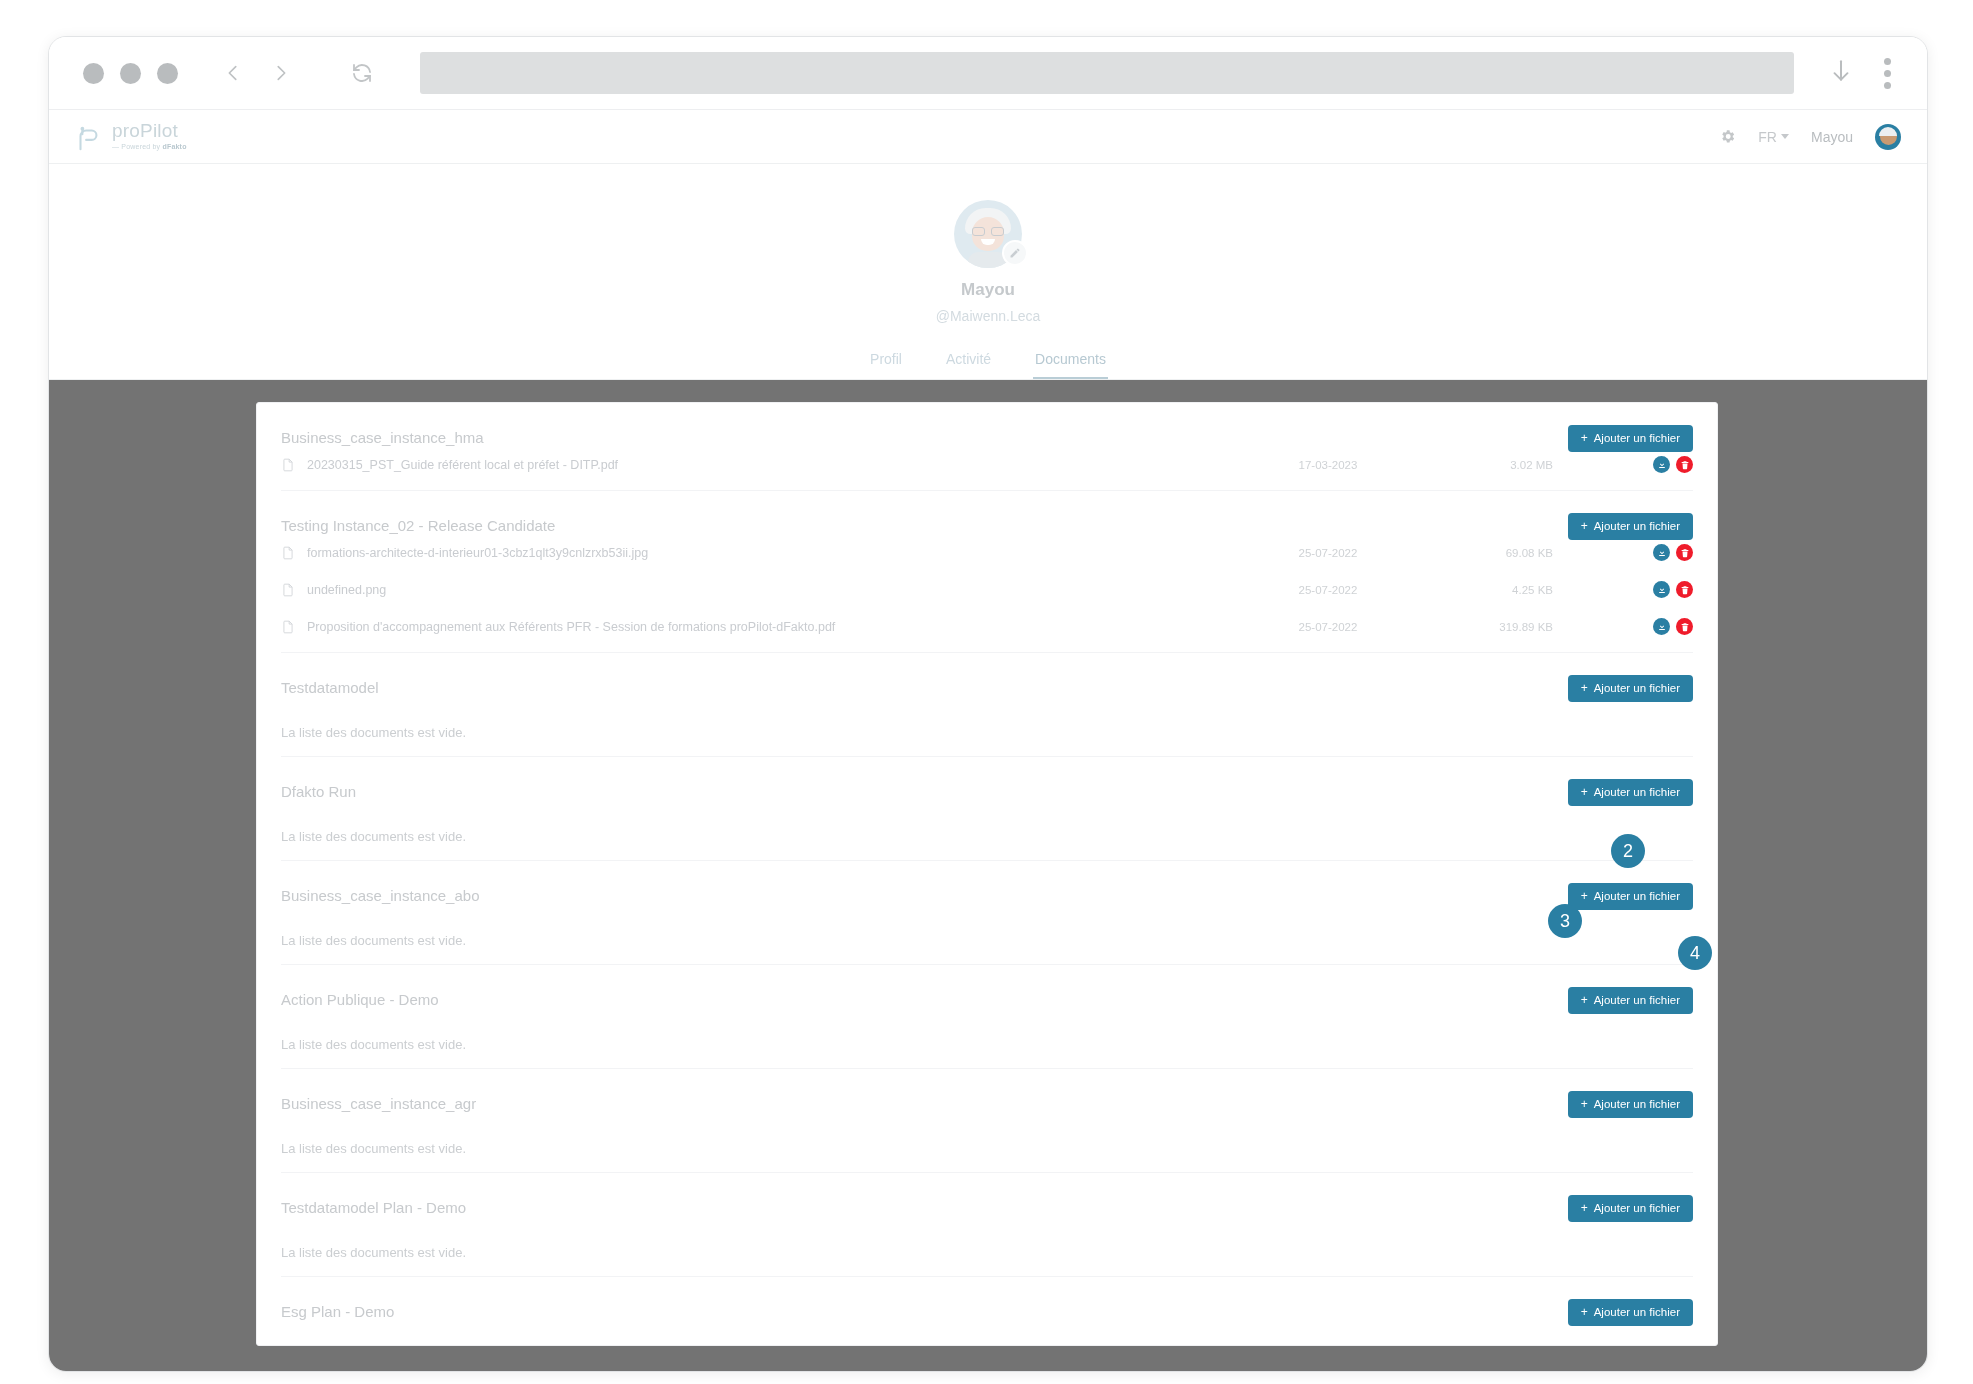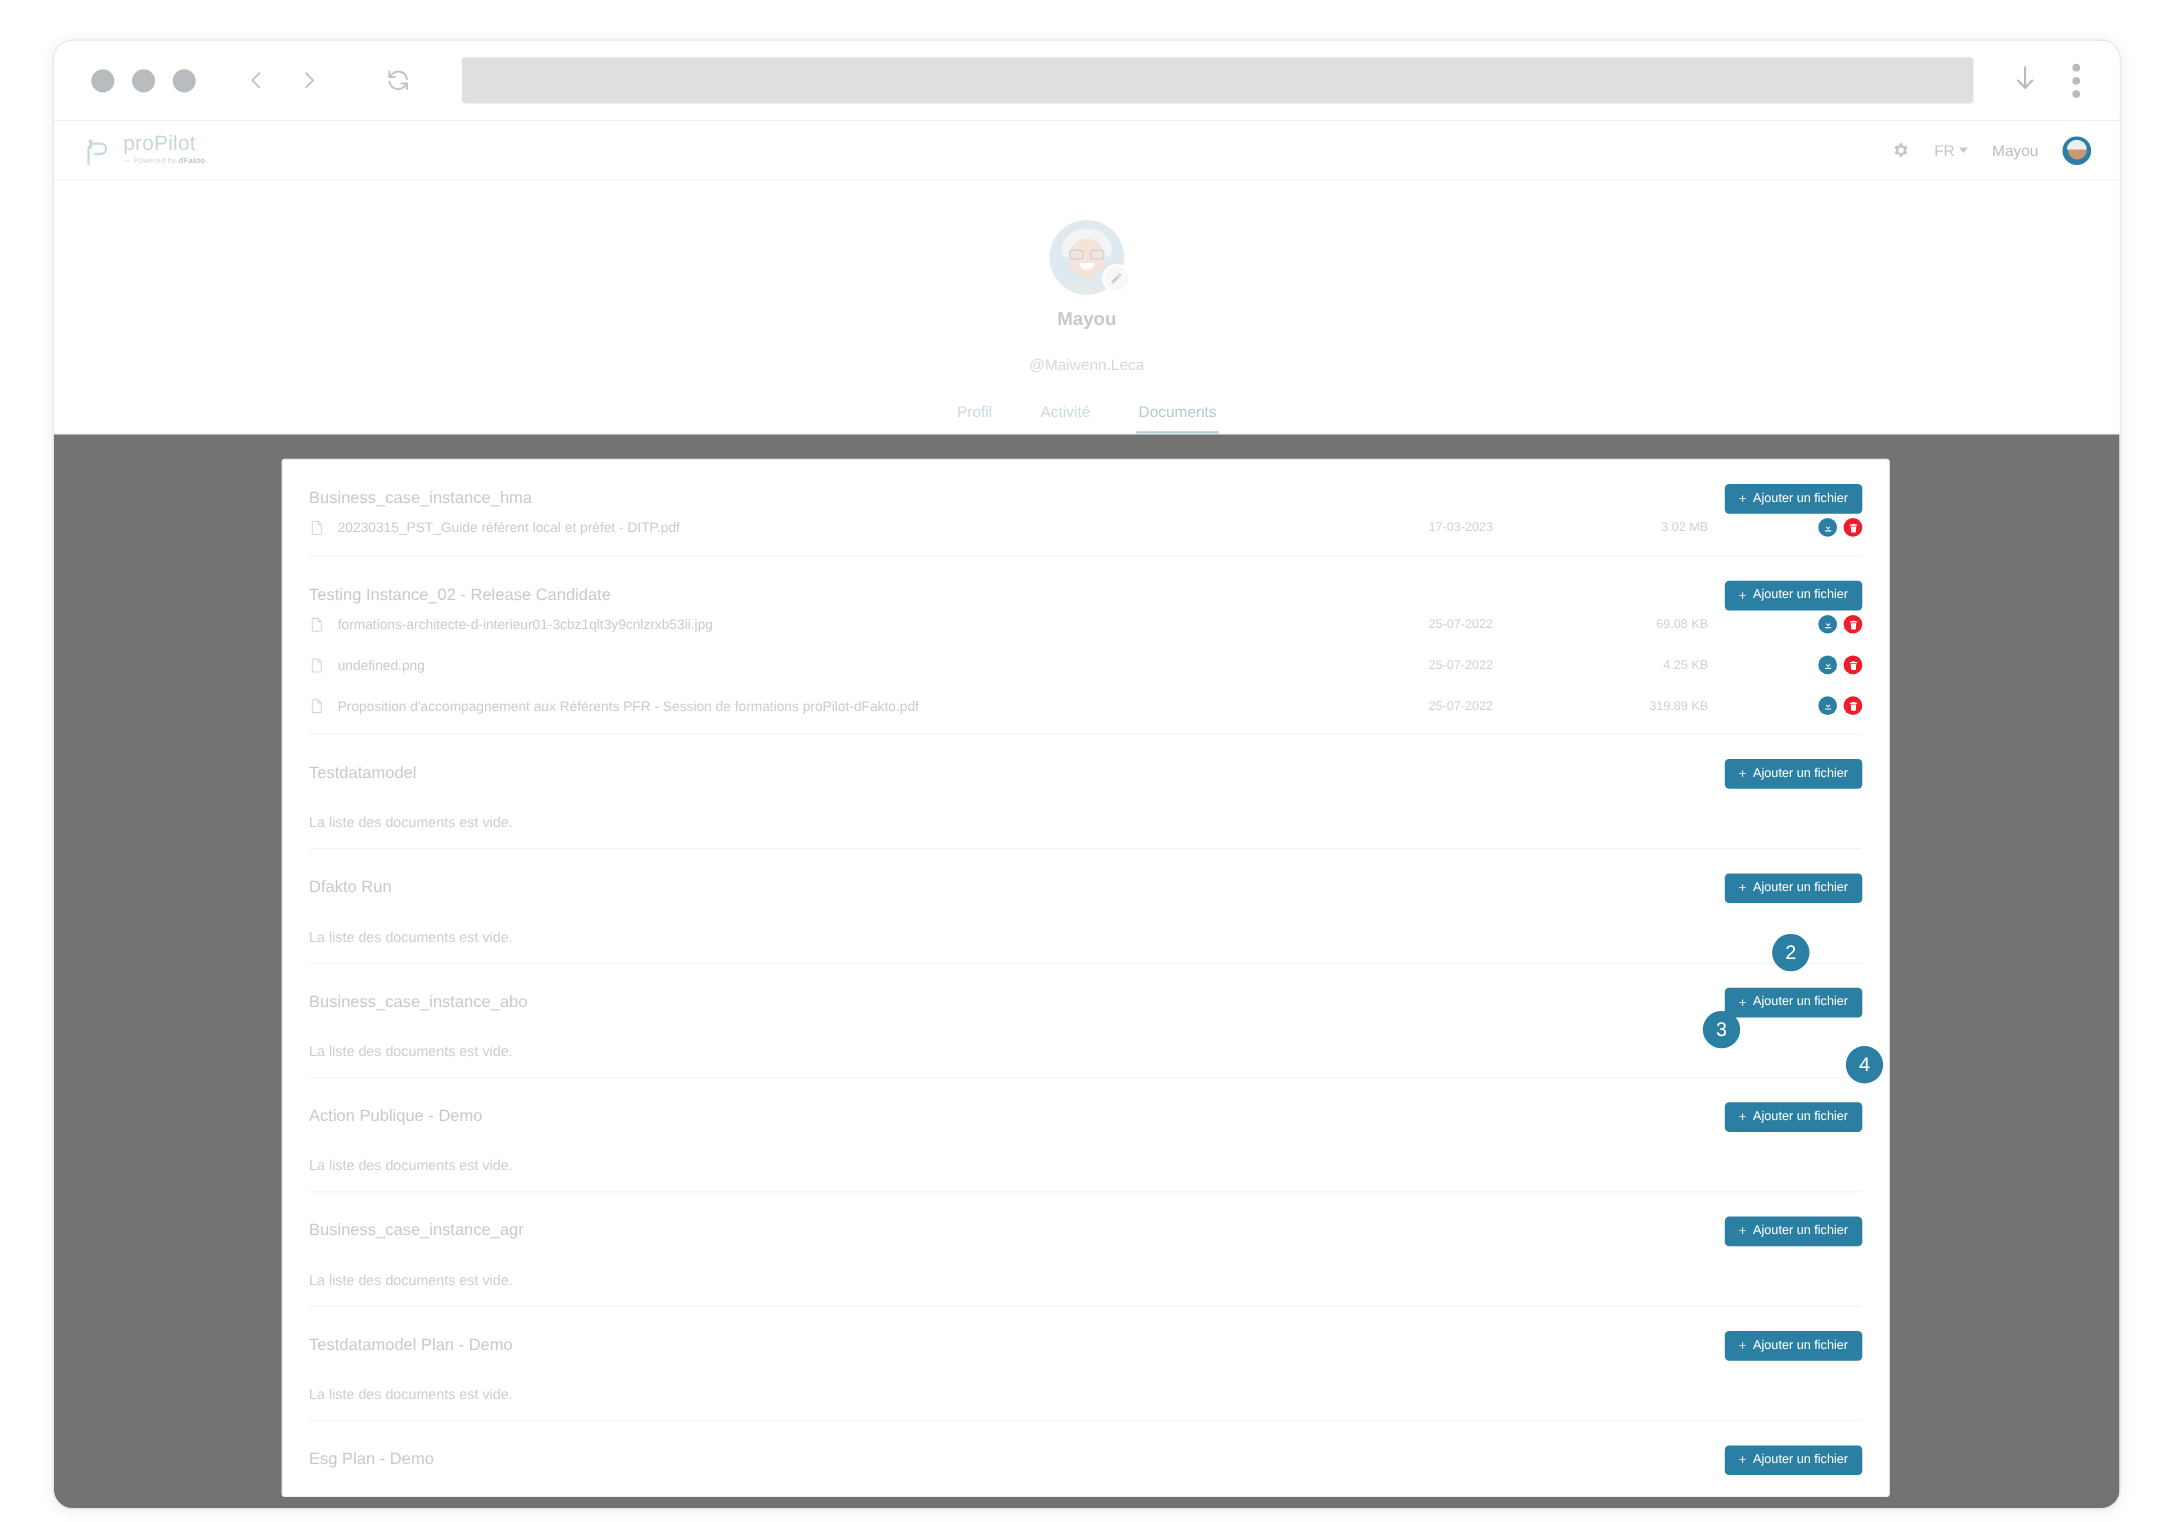--- a/index.html
+++ b/index.html
@@ -107,21 +107,21 @@
   .av-mouth { position: absolute; left: 27px; top: 39px; width: 14px; height: 6px; border-radius: 0 0 8px 8px; background: #ffffff; }
   .av-body { position: absolute; left: 14px; bottom: 0; width: 40px; height: 16px; border-radius: 10px 10px 0 0; background: #e5eaed; }
   .edit-badge {
     position: absolute; right: -6px; bottom: 2px;
     width: 26px; height: 26px; border-radius: 50%;
     background: #f6f8f9; border: 2px solid #fff;
     display: flex; align-items: center; justify-content: center;
     color: #c9ced2;
   }
   .profile-name { margin-top: 12px; font-size: 17px; color: #c5c9cc; font-weight: bold; }
-  .profile-handle { margin-top: 23px; font-size: 14px; color: #d3dbe0; }
+  .profile-handle { margin-top: 8px; font-size: 14px; color: #d3dbe0; }
 
   .tabs { display: flex; gap: 40px; margin-top: 22px; }
   .tab {
     font-size: 14px; color: #cdd9e0; padding: 5px 2px 10px;
     border-bottom: 2px solid transparent;
   }
   .tab.active { color: #b7c9d2; border-bottom-color: #b9cdd6; }
 
   
   .content-area {

